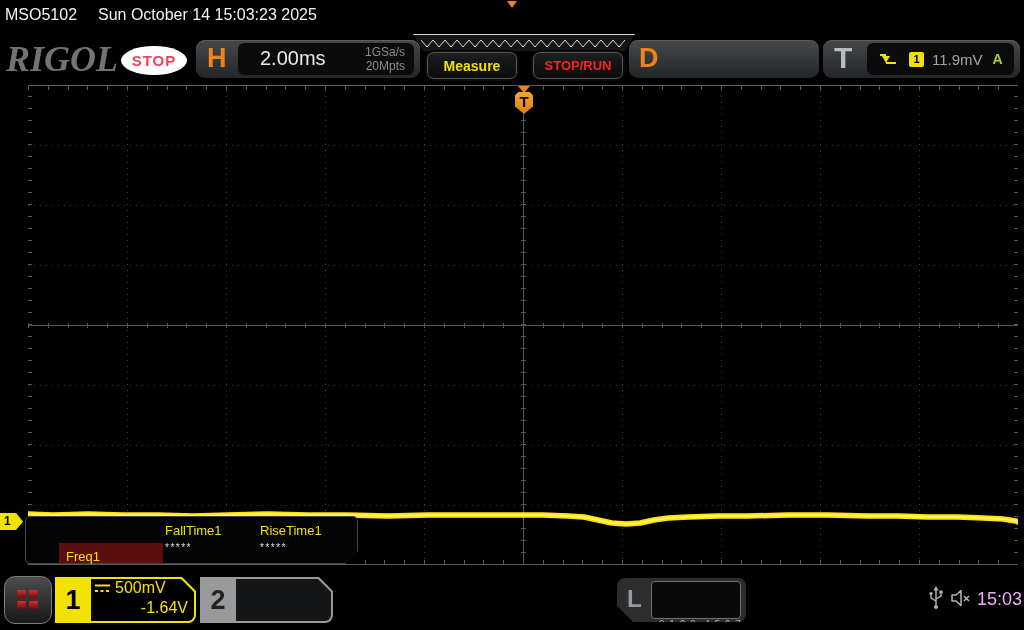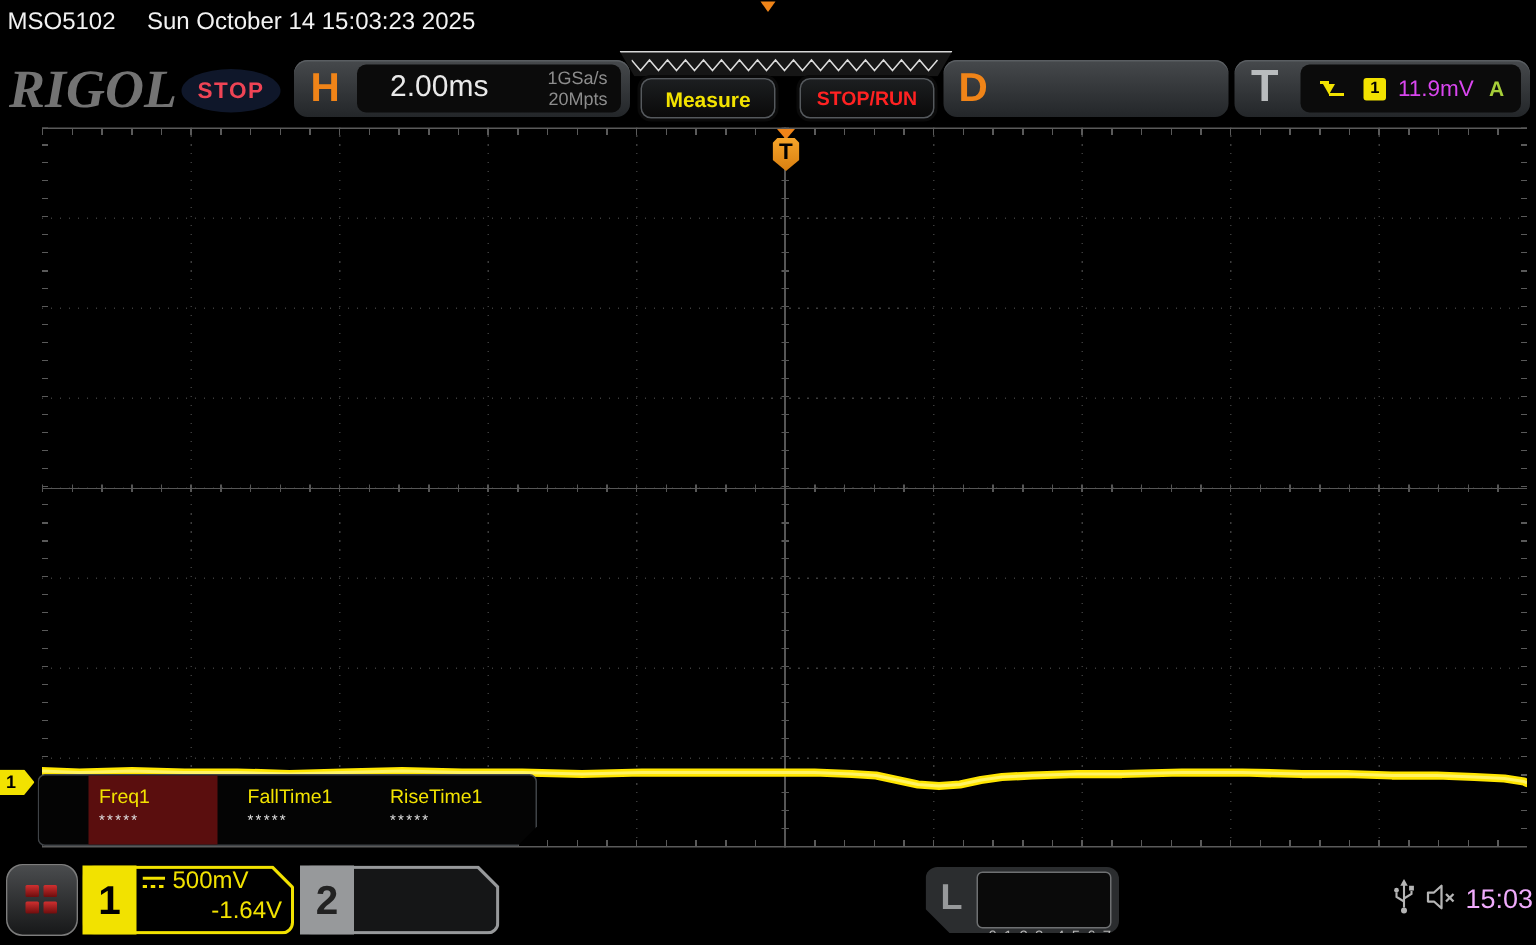--- a/index.html
+++ b/index.html
@@ -9,21 +9,21 @@
   .abs{position:absolute;}
 
   
   #statusbar{left:0;top:0;width:1024px;height:30px;color:#f2f2f2;font-size:16px;}
   #statusbar .model{position:absolute;left:5px;top:6px;}
   #statusbar .dt{position:absolute;left:98px;top:6px;}
 
   
   #logo{left:6px;top:38px;font-family:"Liberation Serif","DejaVu Serif",serif;
         font-weight:bold;font-style:italic;font-size:36px;color:#737373;letter-spacing:0px;}
-  #runstate{left:121px;top:46px;width:66px;height:29px;background:#0f172a;border-radius:50%;
+  #runstate{left:121px;top:46px;width:66px;height:29px;background:#ffffff;border-radius:50%;
             color:#ef4455;font-weight:bold;font-size:15px;display:flex;align-items:center;justify-content:center;letter-spacing:1px;}
   .hblock{background:linear-gradient(#46494c,#232629);border-radius:9px;box-shadow:inset 0 1px 0 #5a5e62;}
   .hinner{position:absolute;background:#0b0b0b;border-radius:6px;}
   .blkletter{position:absolute;font-weight:bold;font-size:27px;color:#f08418;}
   #hblk{left:196px;top:40px;width:224px;height:38px;}
   #hblk .blkletter{left:11px;top:3px;}
   #hblk .hinner{left:42px;top:3px;width:176px;height:32px;}
   #tb-scale{position:absolute;left:22px;top:4px;color:#e9e9e9;font-size:20px;}
   #tb-rate{position:absolute;right:9px;top:2px;text-align:right;color:#8d8d8d;font-size:12px;line-height:14px;}
 
@@ -44,21 +44,21 @@
   #dblk .blkletter{left:10px;top:3px;}
   #dblk .hinner{left:44px;top:3px;width:140px;height:32px;}
   #delay-val{position:absolute;left:18px;top:4px;color:#e9e9e9;font-size:20px;}
 
   #tblk{left:823px;top:40px;width:197px;height:38px;}
   #tblk .blkletter{left:11px;top:1px;color:#b9bcbe;font-size:30px;}
   #tblk .hinner{left:44px;top:3px;width:147px;height:32px;display:flex;align-items:center;}
   #trig-slope{margin-left:12px;}
   #trig-src{margin-left:12px;width:15px;height:15px;background:#f2e200;border-radius:2px;
             color:#000;font-weight:bold;font-size:11px;display:flex;align-items:center;justify-content:center;}
-  #trig-level{margin-left:8px;color:#d946ef;font-size:15px;}
+  #trig-level{margin-left:8px;color:#a3a3a3;font-size:15px;}
   #trig-mode{margin-left:10px;color:#a6ce39;font-size:14px;font-weight:bold;}
 
   
   #grat{left:28px;top:85px;width:990px;height:480px;background:#000;}
   .gv{position:absolute;top:0;bottom:0;width:1px;
       background:repeating-linear-gradient(0deg,#3c3c3c 0 1px,transparent 1px 6px);}
   .gh{position:absolute;left:0;right:0;height:1px;
       background:repeating-linear-gradient(90deg,#3c3c3c 0 1px,transparent 1px 6px);}
   #edge-top{left:0;top:0;right:0;height:1px;background:#5a5a5a;}
   #edge-bot{left:0;bottom:0;right:0;height:1px;background:#5a5a5a;}
@@ -87,21 +87,21 @@
              clip-path:polygon(0 0,70% 0,100% 50%,70% 100%,0 100%);
              color:#000;font-weight:bold;font-size:12px;line-height:17px;padding-left:4px;box-sizing:border-box;}
 
   
   #measbox{left:25px;top:516px;width:331px;height:46px;background:#040404;
            border:1px solid #3f4347;border-radius:5px;
            clip-path:polygon(0 0,100% 0,100% calc(100% - 13px),calc(100% - 13px) 100%,0 100%);}
   .mcell{position:absolute;top:0;bottom:0;}
   .mcell .mlabel{position:absolute;left:7px;top:6px;font-size:13px;color:#f2e200;}
   .mcell .mvalue{position:absolute;left:7px;top:25px;font-size:10px;color:#e0e0e0;letter-spacing:1.5px;}
-  #mcell0{left:33px;width:86px;background:#5a0e0e;}
+  #mcell0{left:33px;width:104px;background:#5a0e0e;margin-top:26px;}
   #mcell1{left:132px;width:95px;}
   #mcell2{left:227px;width:100px;}
 
   
   #menubtn{left:4px;top:576px;width:46px;height:46px;border-radius:11px;
            background:linear-gradient(#4a4c4e,#171819);border:1px solid #7d7d7d;}
   #menugrid{position:absolute;left:12px;top:13px;width:21px;height:19px;
             display:grid;grid-template-columns:9px 9px;grid-template-rows:8px 8px;gap:3px;}
   #menugrid div{background:linear-gradient(#d03030,#6e0d0d);border-radius:1px;}
 

